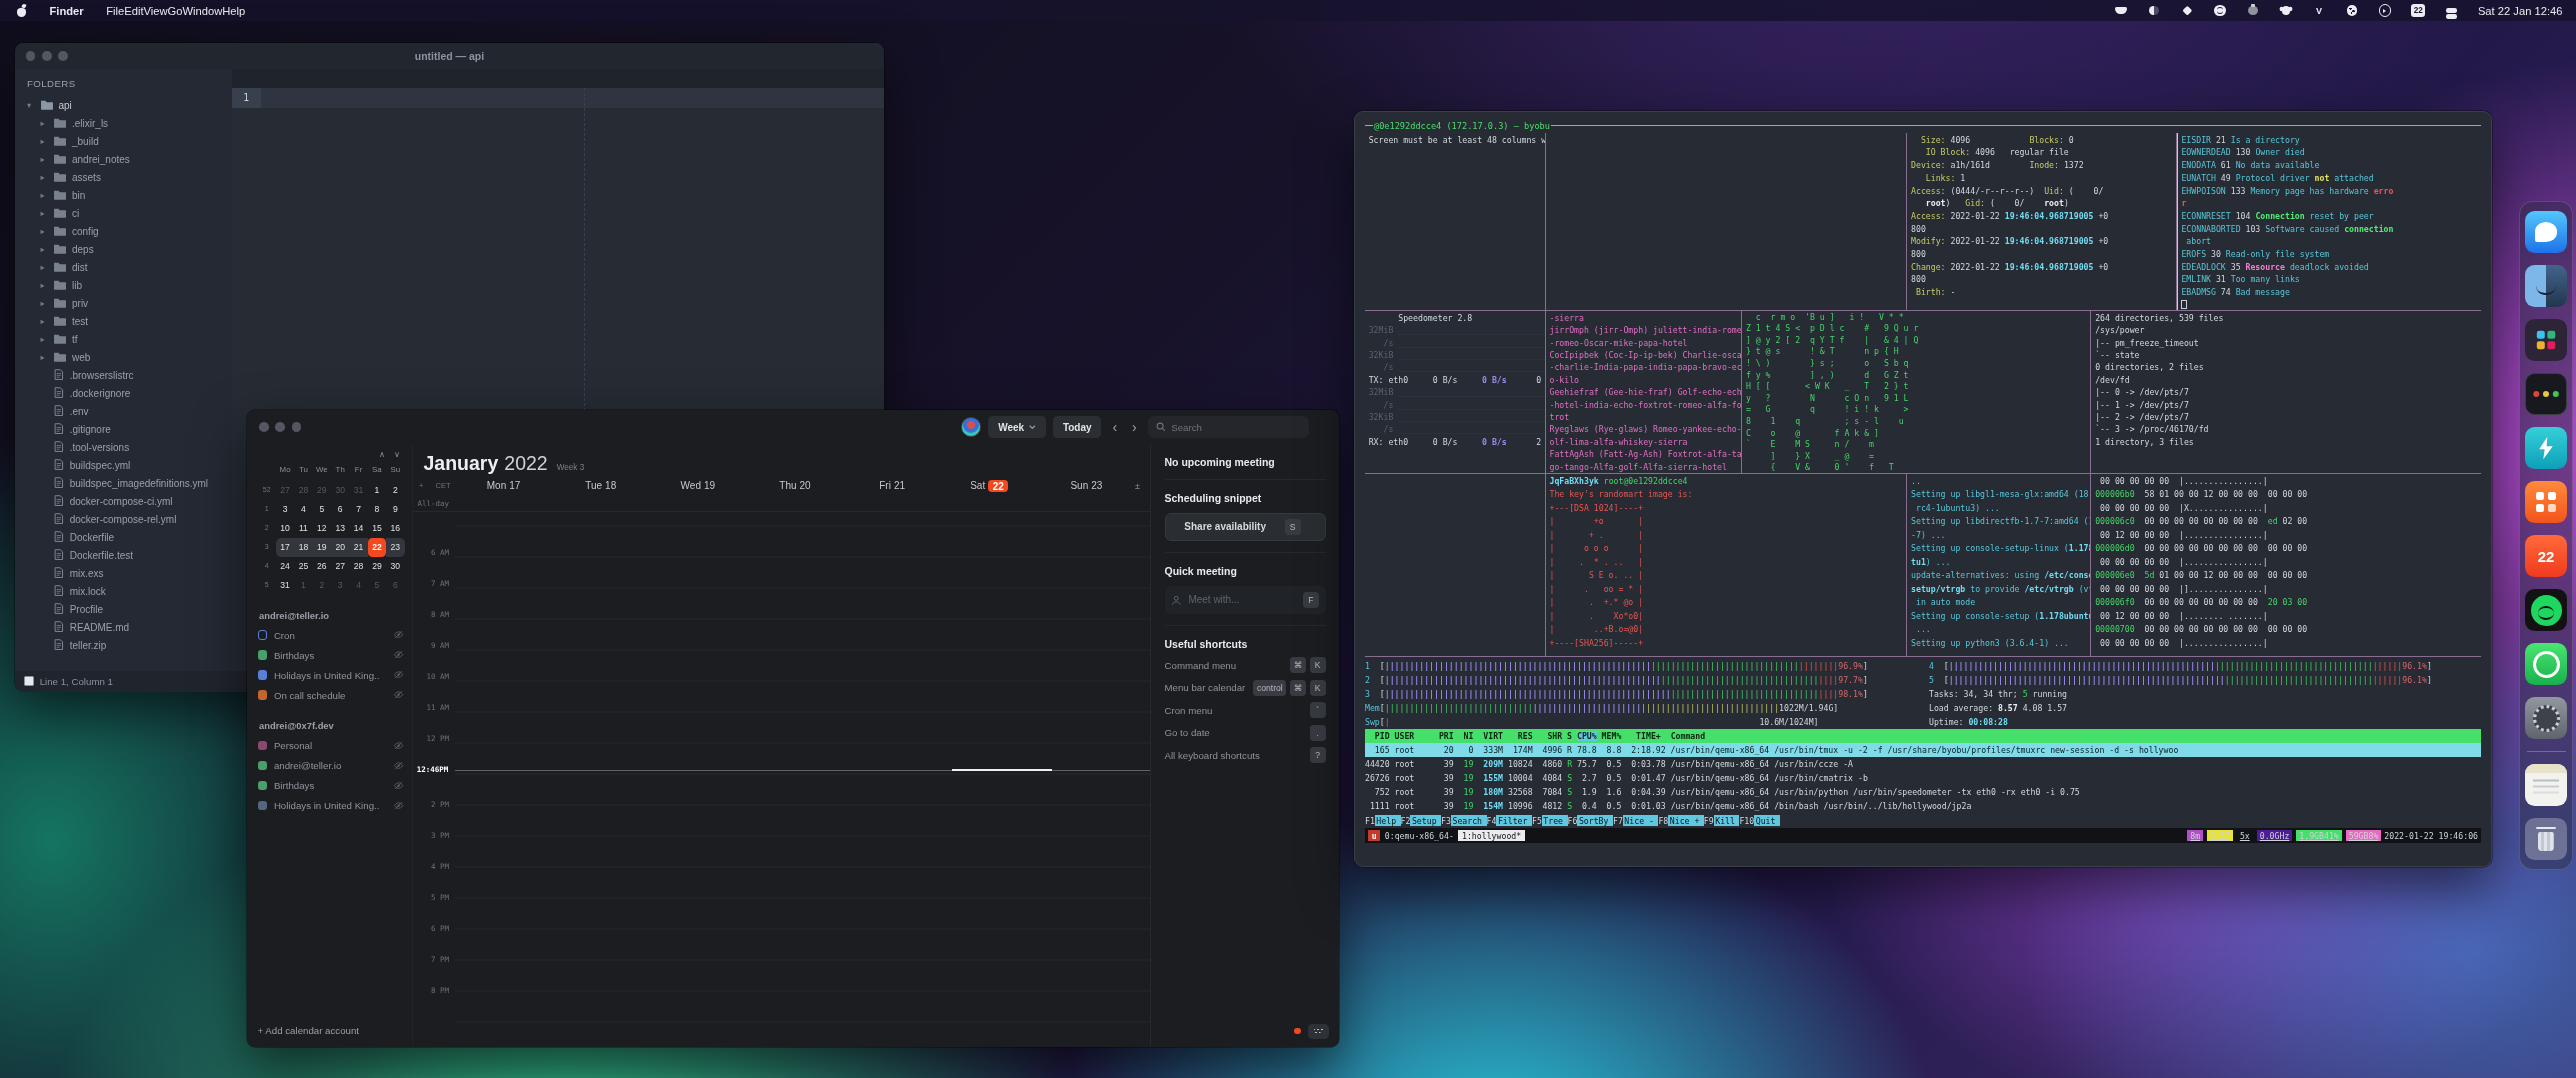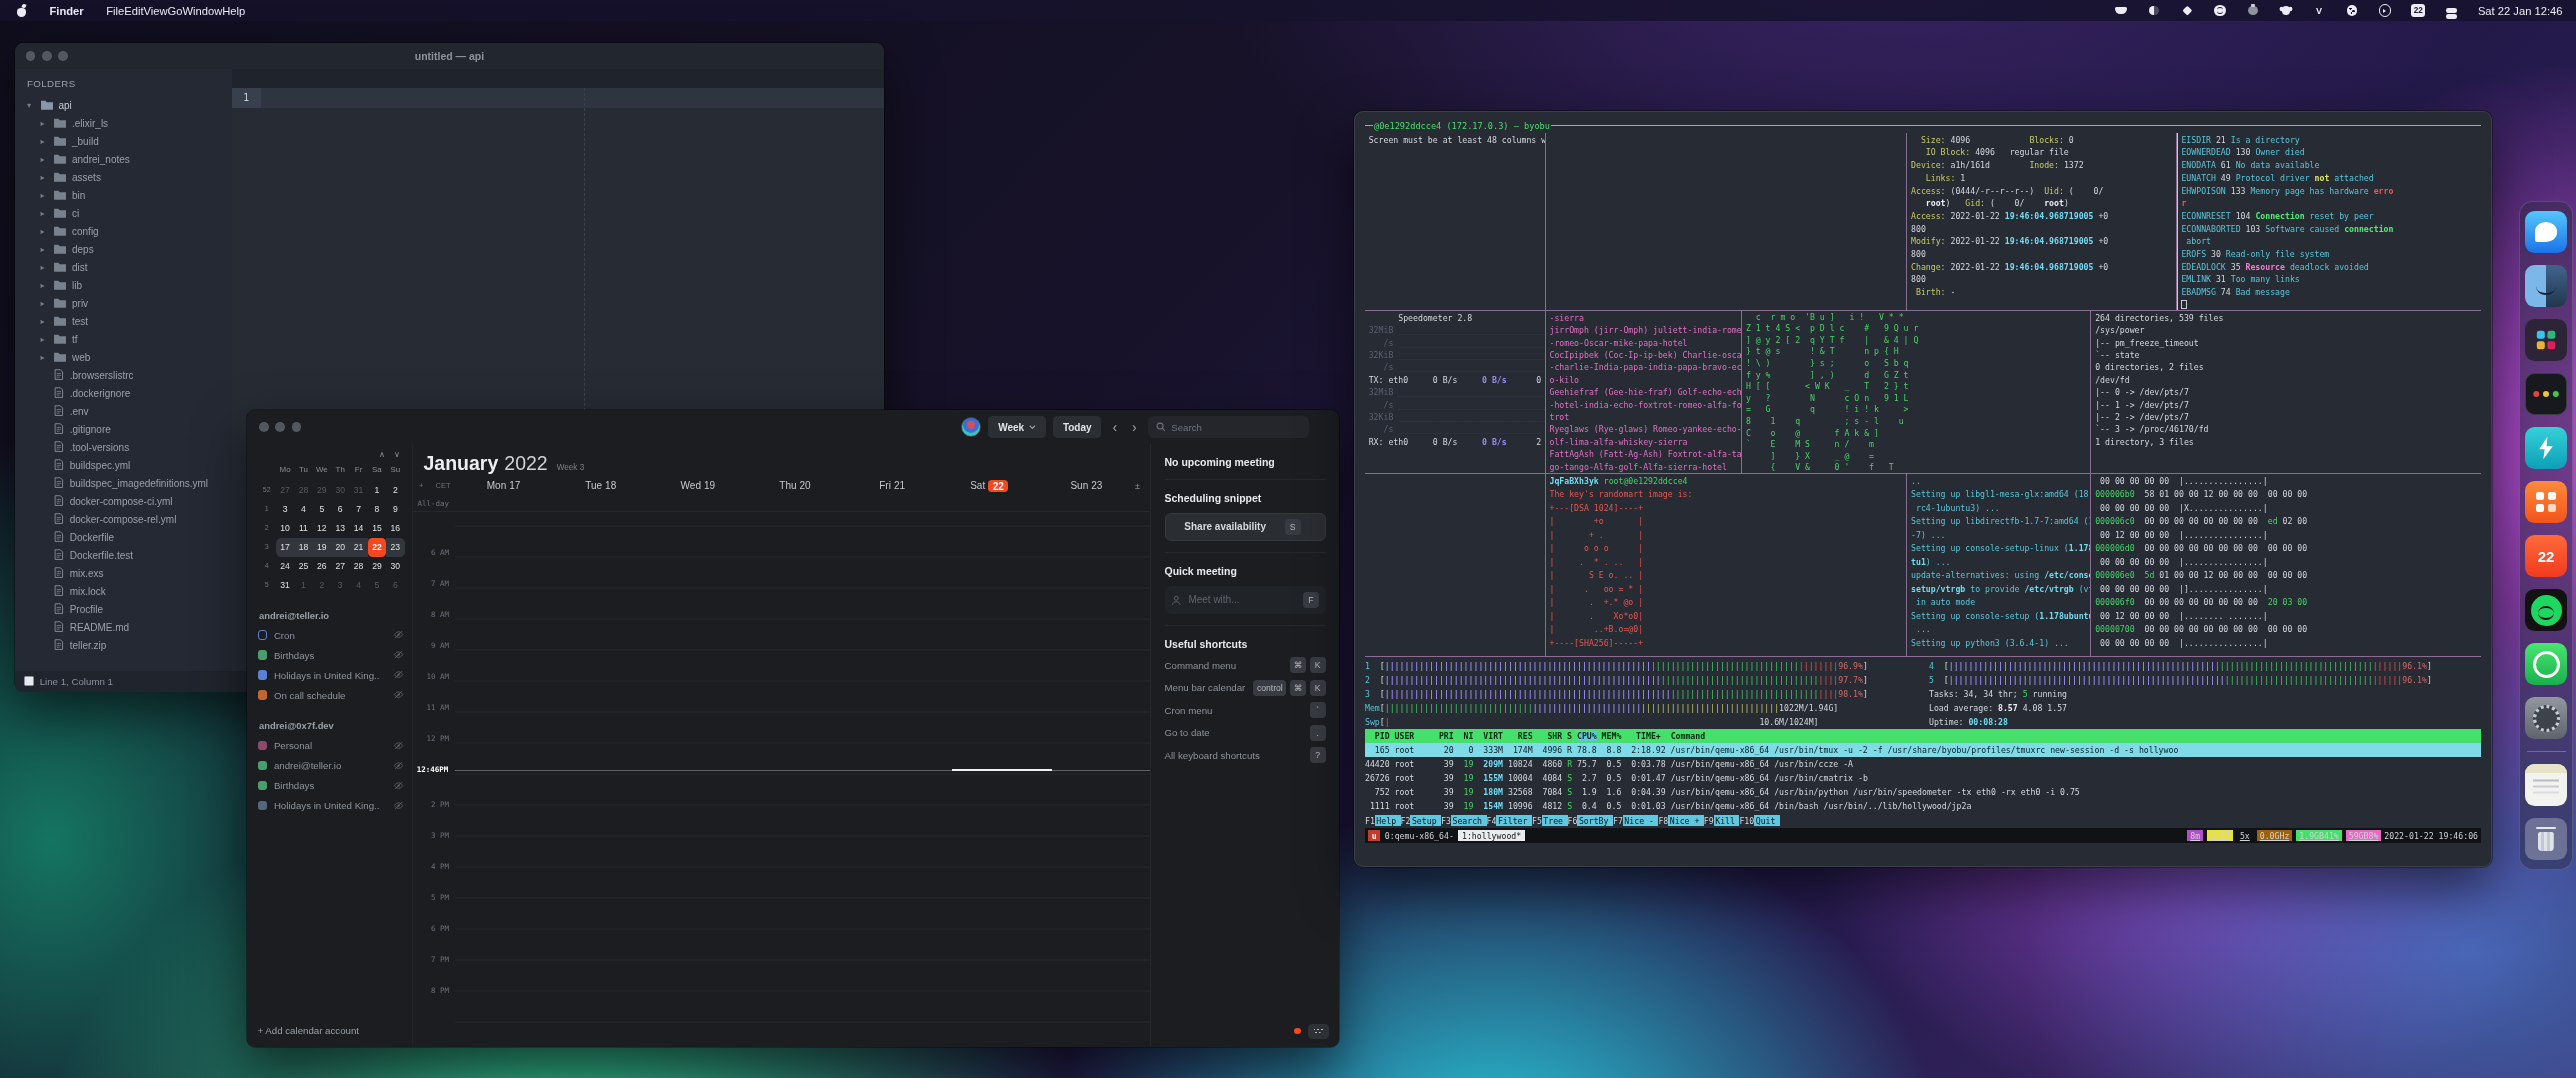--- a/index.html
+++ b/index.html
@@ -1035,21 +1035,21 @@
     <div class="bstatus">
       <span class="bflag">u</span>
       <span>0:qemu-x86_64-</span>
       <span class="bwin1">1:hollywood*</span>
       <span class="bright">
         <span style="display:flex;gap:4px;text-decoration:underline;">
 
         <span class="badge" style="background: rgb(177, 79, 199);">8m</span>
             <span class="badge" style="background: rgb(232, 226, 58);">8.57</span>
             <span class="badge">5x</span>
-            <span class="badge" style="background: #a16207;">0.0GHz</span>
+            <span class="badge" style="background: #4c1d95;">0.0GHz</span>
             <span class="badge" style="background: rgb(69, 224, 106);">1.9GB41%</span>
             <span class="badge" style="background: rgb(232, 107, 195);">59GB8%</span>
           </span>
         <span>2022-01-22 19:46:06</span>
       </span>
     </div>
   </div>
 
   <div id="dock">
     <span style="display:flex;flex-direction:column;gap:12px;">

